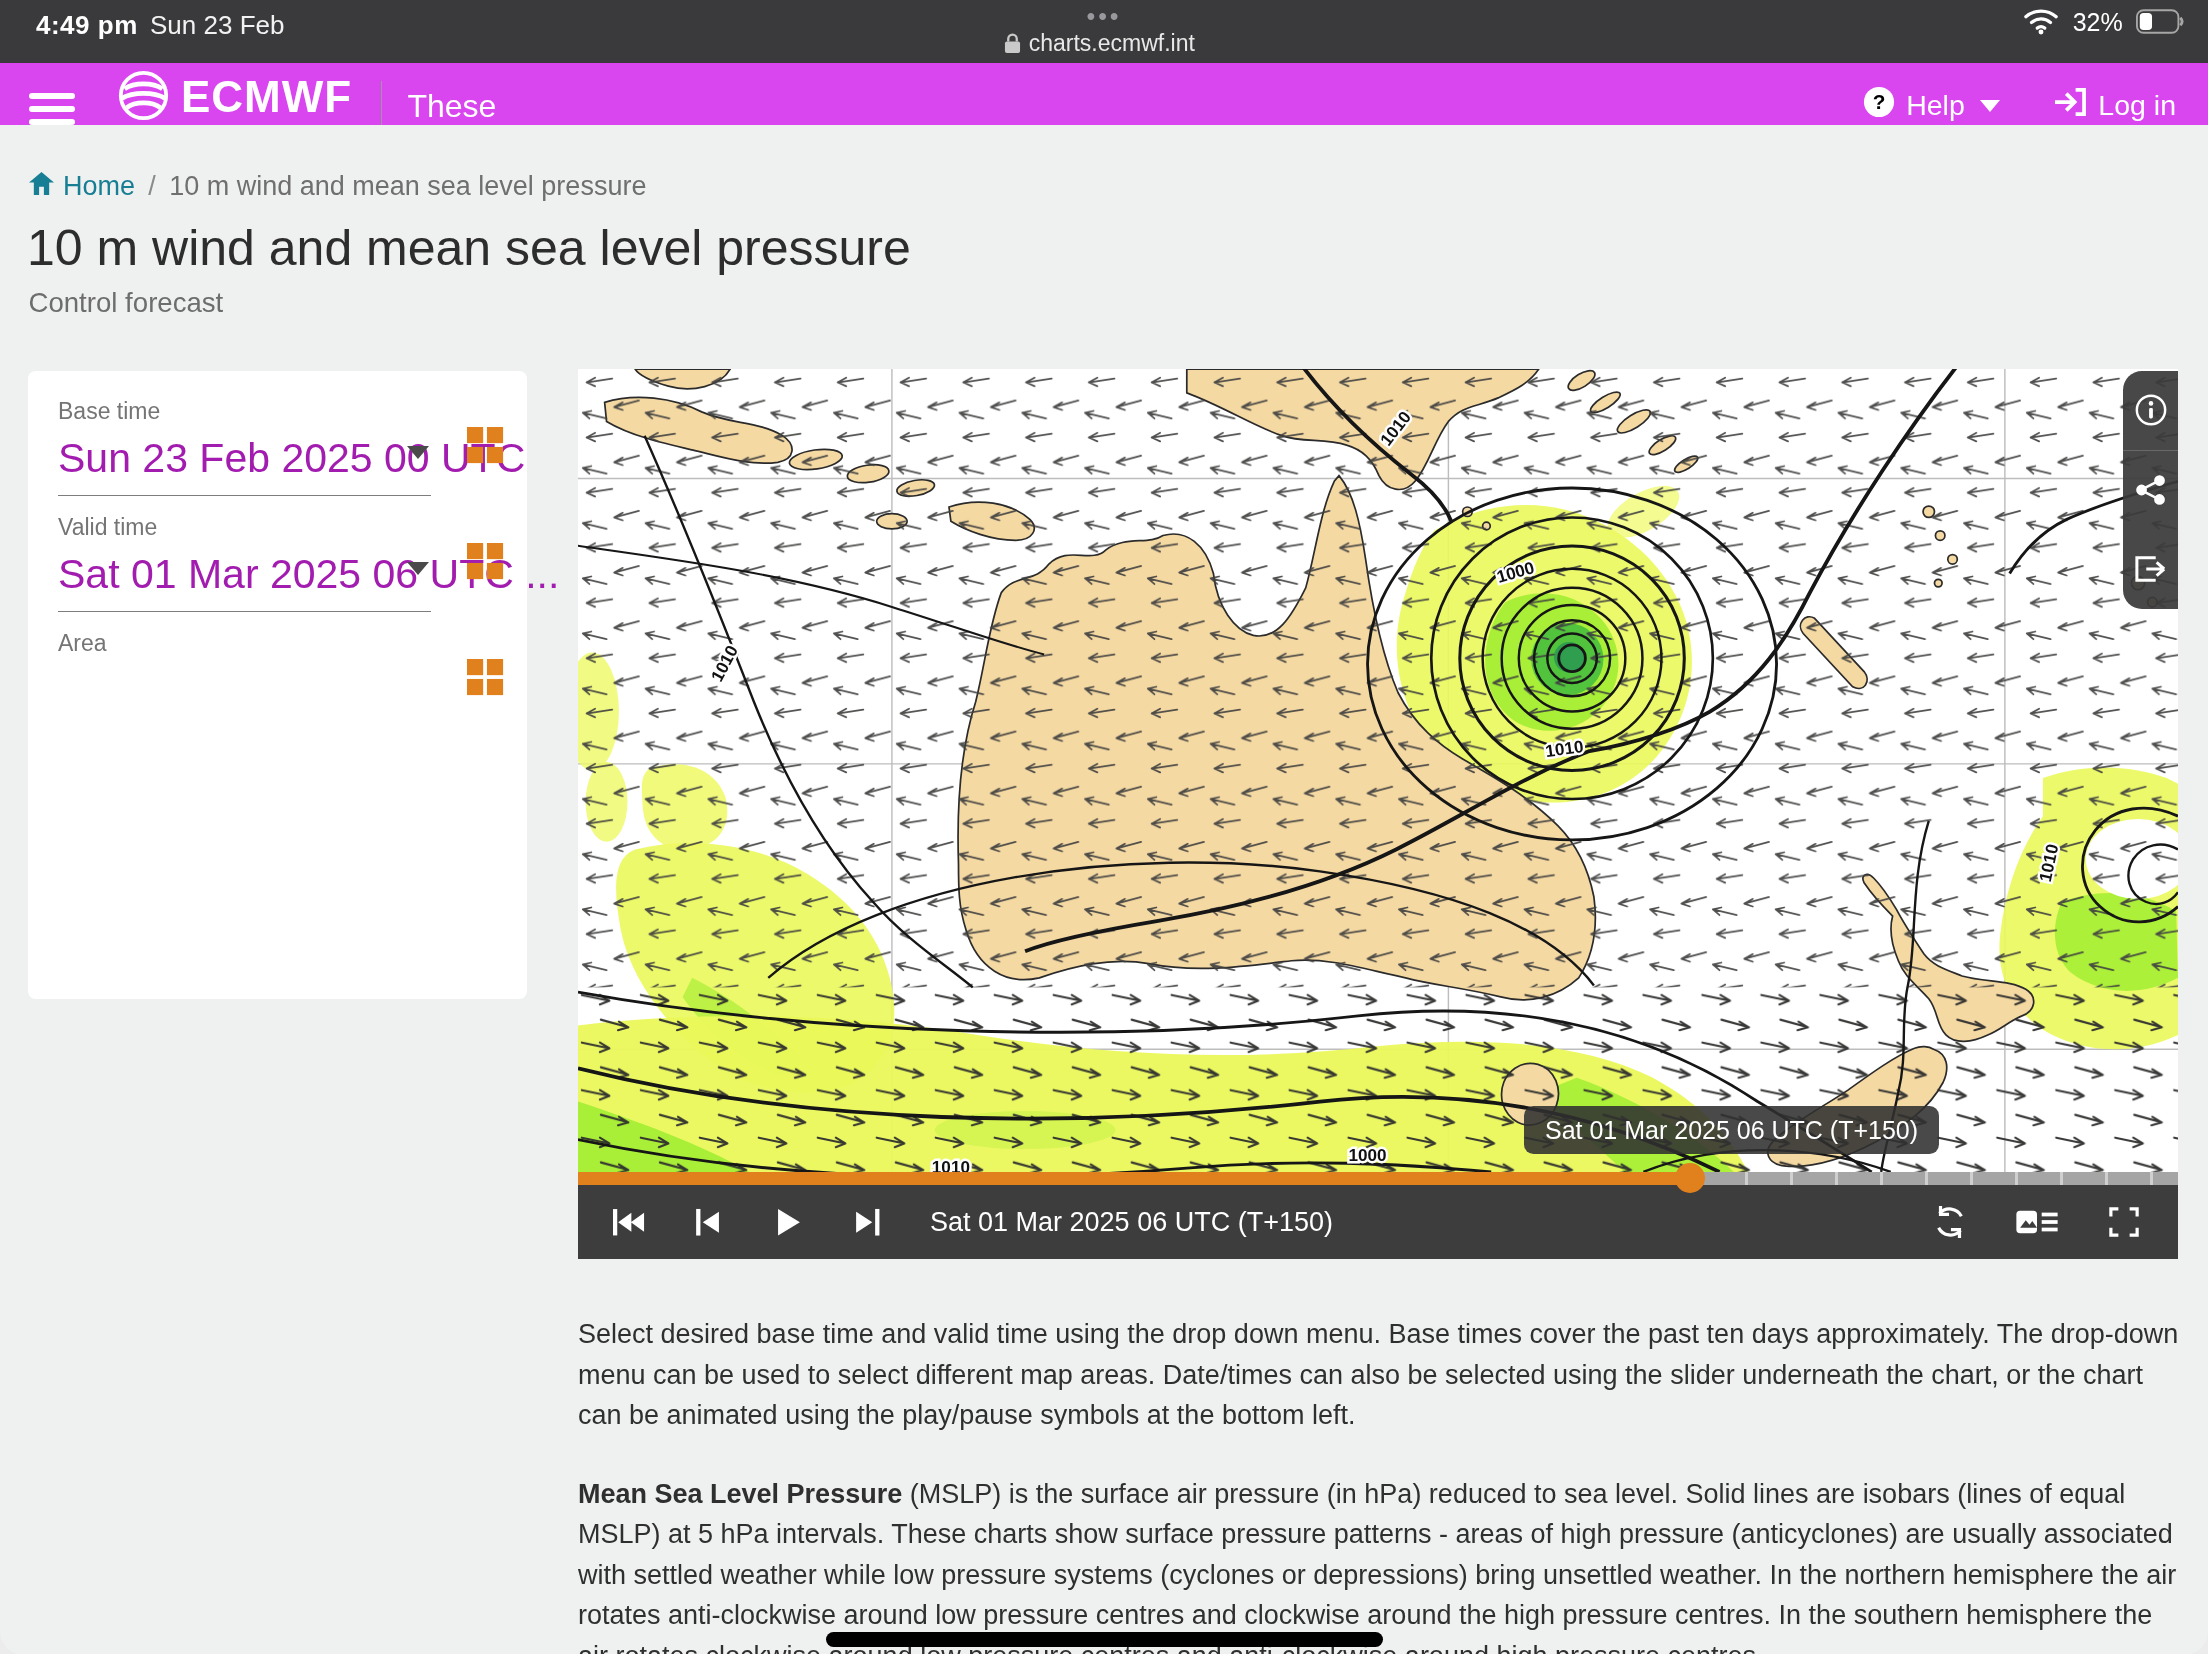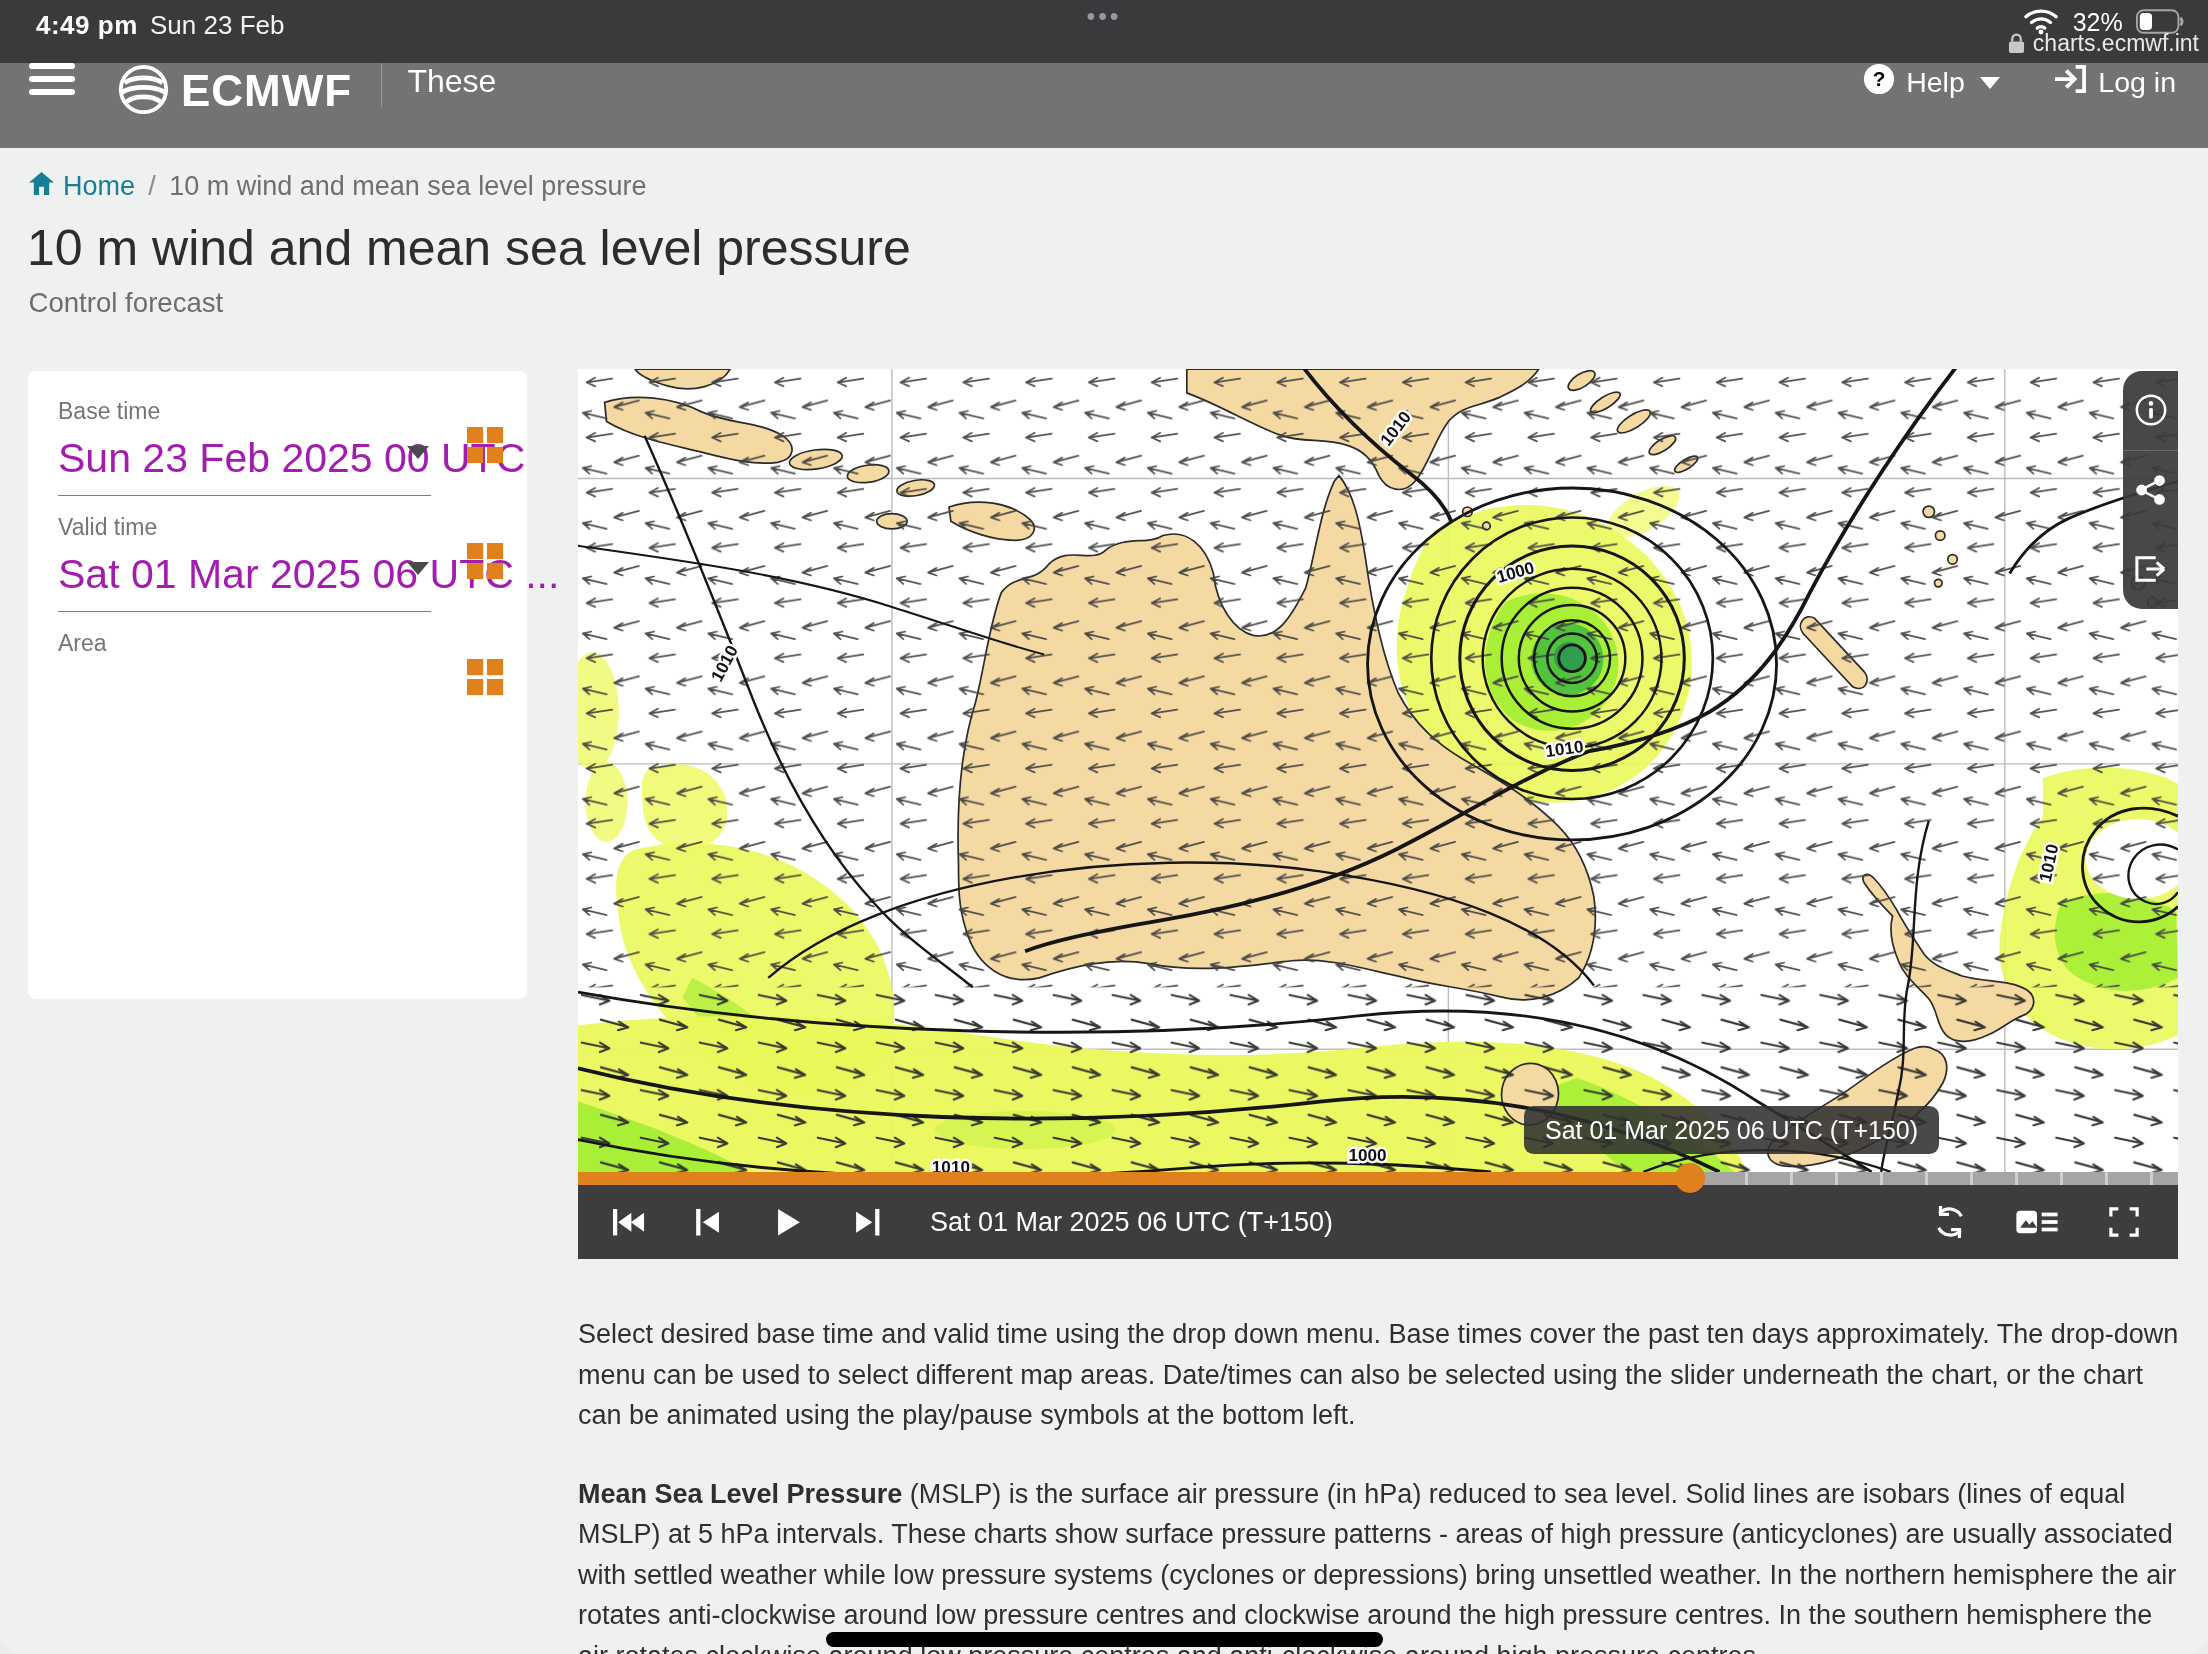--- a/index.html
+++ b/index.html
@@ -5,27 +5,27 @@
   html,body{margin:0;padding:0;}
   body{width:2208px;height:1655px;overflow:hidden;background:#ececed;
        font-family:"Liberation Sans","DejaVu Sans",sans-serif;-webkit-font-smoothing:antialiased;}
   #app{position:relative;width:2208px;height:1655px;background:#eff0f0;border-radius:24px;}
 
   
   .statusbar{position:absolute;left:0;top:0;width:2208px;height:63px;background:#3a3a3c;color:#fff;}
   .sb-time{position:absolute;left:36px;top:9.5px;font-size:26px;font-weight:600;letter-spacing:0.5px;}
   .sb-date{position:absolute;left:150px;top:9.5px;font-size:26px;font-weight:400;color:#f2f2f2;}
   .sb-dots{position:absolute;left:0;right:0;top:1.9px;text-align:center;font-size:25px;color:#98989d;letter-spacing:2.9px;}
-  .sb-url{position:absolute;left:0;right:9px;top:30px;text-align:right;font-size:23px;color:#e8e8e8;}
+  .sb-url{position:absolute;left:0;right:9px;top:30px;text-align:center;font-size:23px;color:#e8e8e8;}
   .sb-lock{display:inline-block;vertical-align:-2.9px;margin-right:7.6px;}
   .sb-right{position:absolute;right:23px;top:7.6px;display:flex;align-items:center;gap:13.3px;}
   .sb-batt-pct{font-size:25px;color:#fff;}
 
   
-  .navbar{position:absolute;left:0;top:63px;width:2208px;height:85px;background:#737373;color:#fff;display:flex;align-items:flex-start;}
+  .navbar{position:absolute;left:0;top:63px;width:2208px;height:62px;background:#d946ef;color:#fff;display:flex;align-items:flex-end;}
   .hamburger{margin-left:28.5px;width:46px;height:32px;display:flex;flex-direction:column;justify-content:space-between;cursor:pointer;}
   .hamburger span{display:block;height:5.7px;background:#fff;border-radius:2.9px;}
   .brand{display:flex;align-items:center;margin-left:42px;gap:11.4px;}
   .brand-name{font-size:44px;font-weight:700;letter-spacing:1px;}
   .nav-divider{width:1.9px;height:44px;background:#9a9a9a;margin:0 25px 0 28.5px;}
   .nav-section{font-size:32px;font-weight:400;color:#fff;}
   .nav-right{margin-left:auto;display:flex;align-items:center;gap:53px;margin-right:32px;}
   .nav-item{display:flex;align-items:center;gap:11.4px;font-size:28.5px;color:#fff;cursor:pointer;}
   .help-caret{width:0;height:0;border-left:10.5px solid transparent;border-right:10.5px solid transparent;border-top:12.4px solid #fff;margin-left:3.8px;}
 

